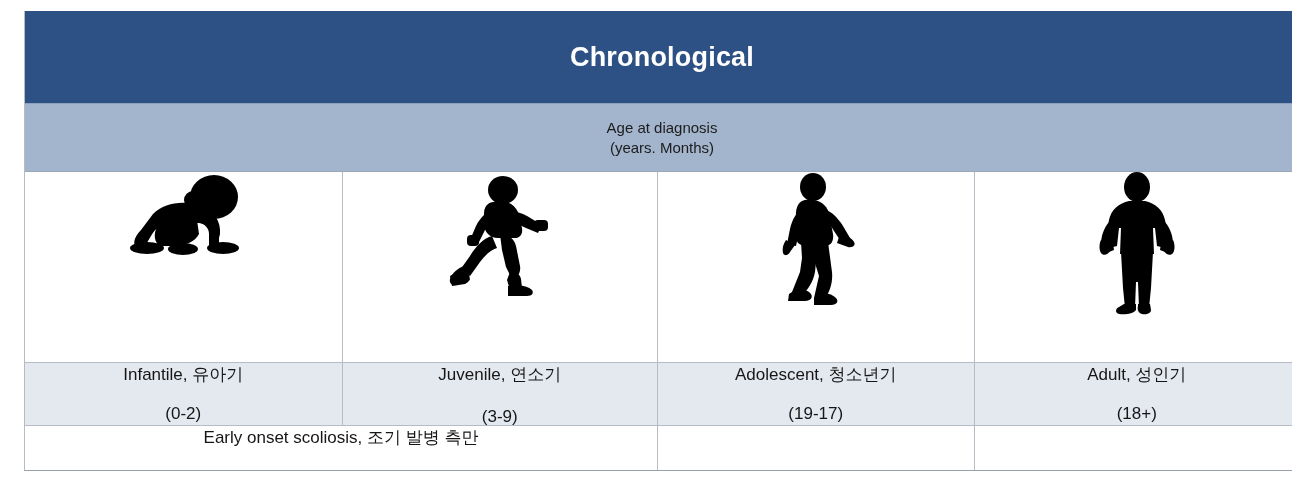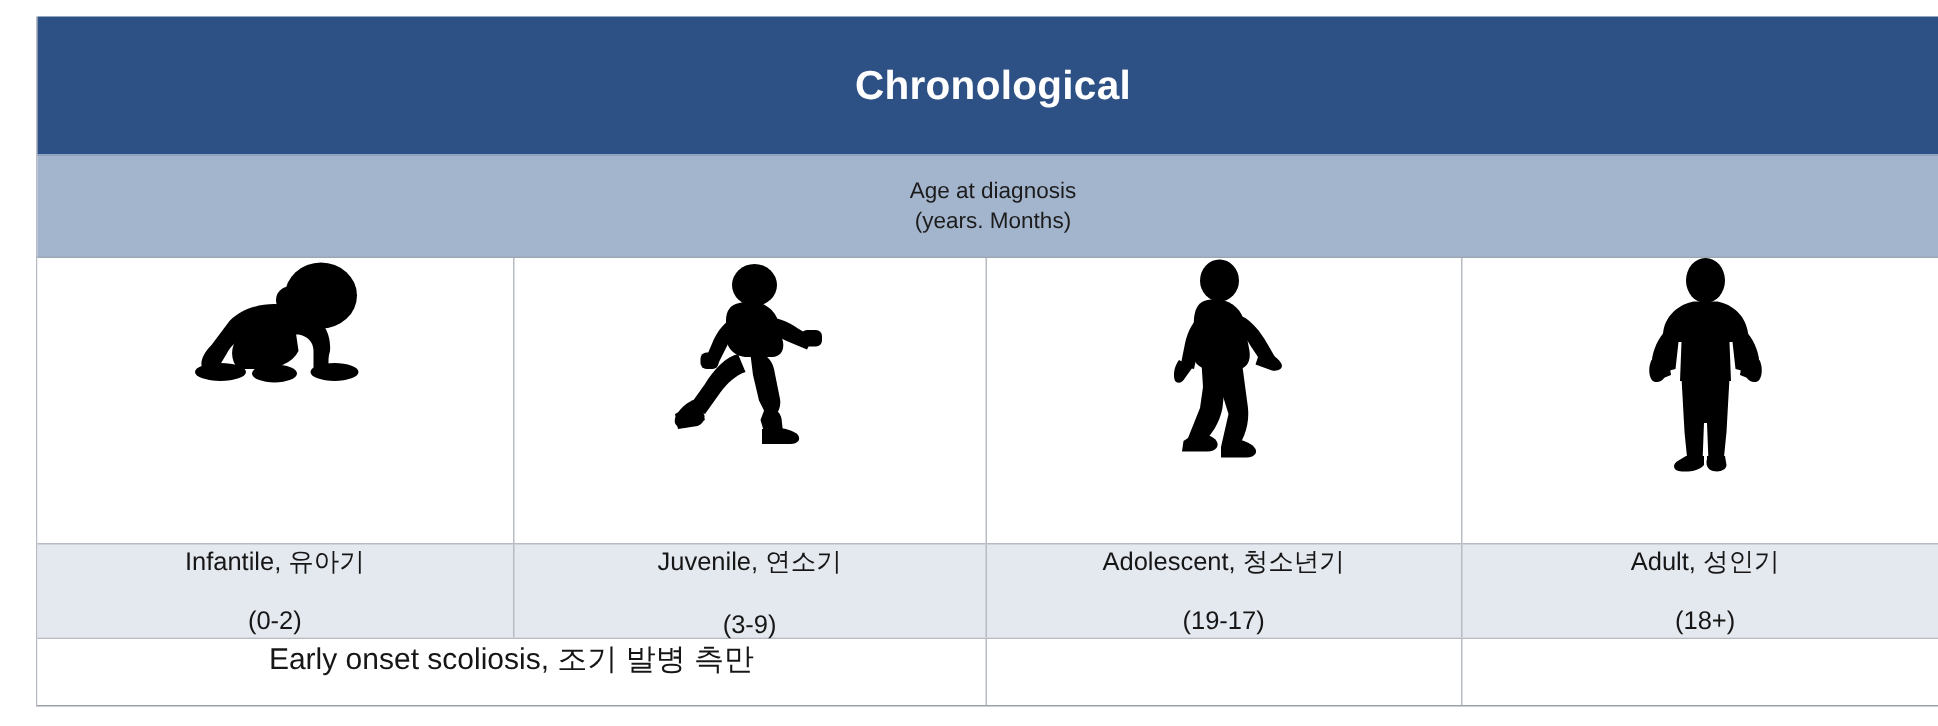--- a/index.html
+++ b/index.html
@@ -69,21 +69,21 @@
   }
   .cell:first-child { border-left: none; }
 
   .c1 { width: 317px; }
   .c2 { width: 316px; gap: 19px; }
   .c3 { width: 317px; }
   .c4 { width: 326px; }
   .c-merge12 { width: 633px; }
 
   .label-line { font-size: 17px; color: #161616; line-height: 23px; }
-  .note-text  { font-size: 20px; color: #161616; }
+  .note-text  { font-size: 17px; color: #161616; }
 
   .icon-cell svg { display: block; }
 
   .icon-baby    { width: 120px; height: 86px; }
   .icon-run     { width: 104px; height: 126px; }
   .icon-walk    { width: 92px;  height: 140px; }
   .icon-stand   { width: 88px;  height: 146px; }
 </style>
 </head>
 <body>

